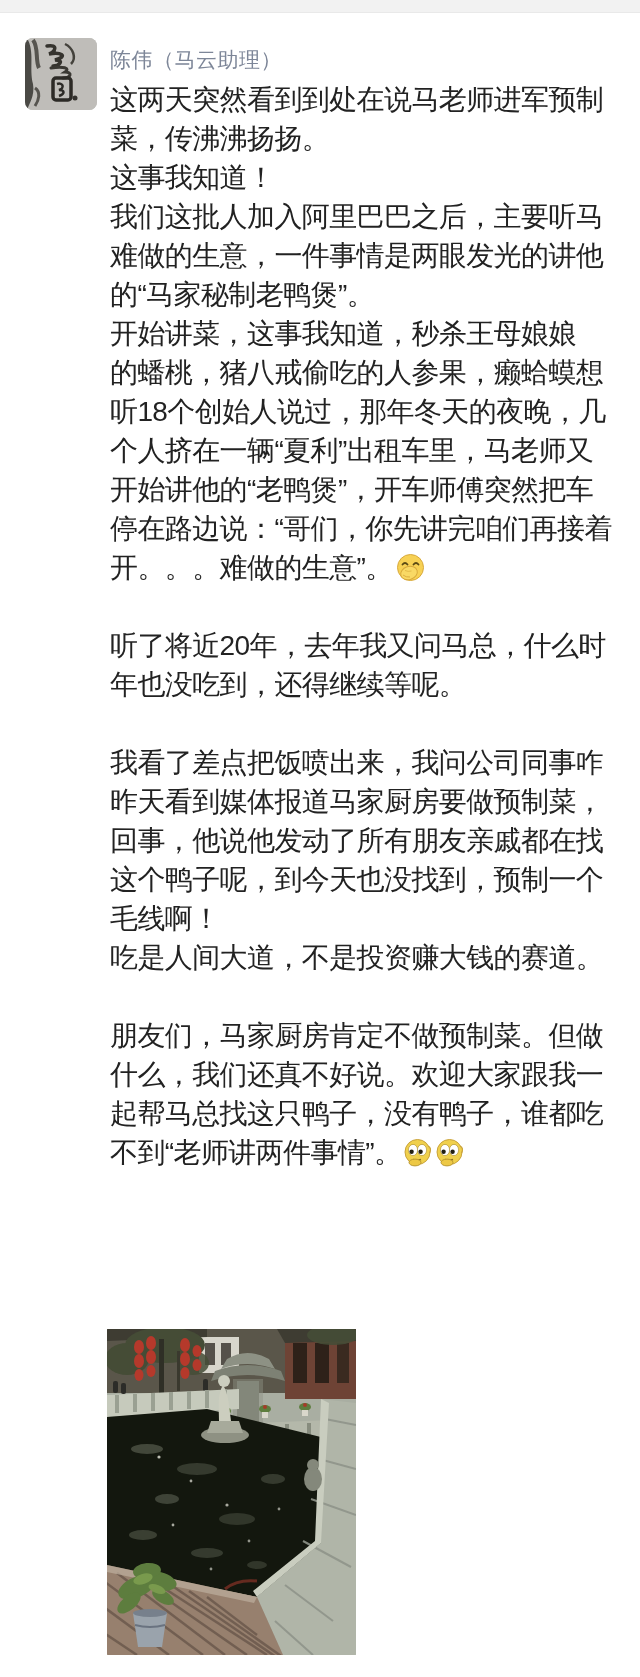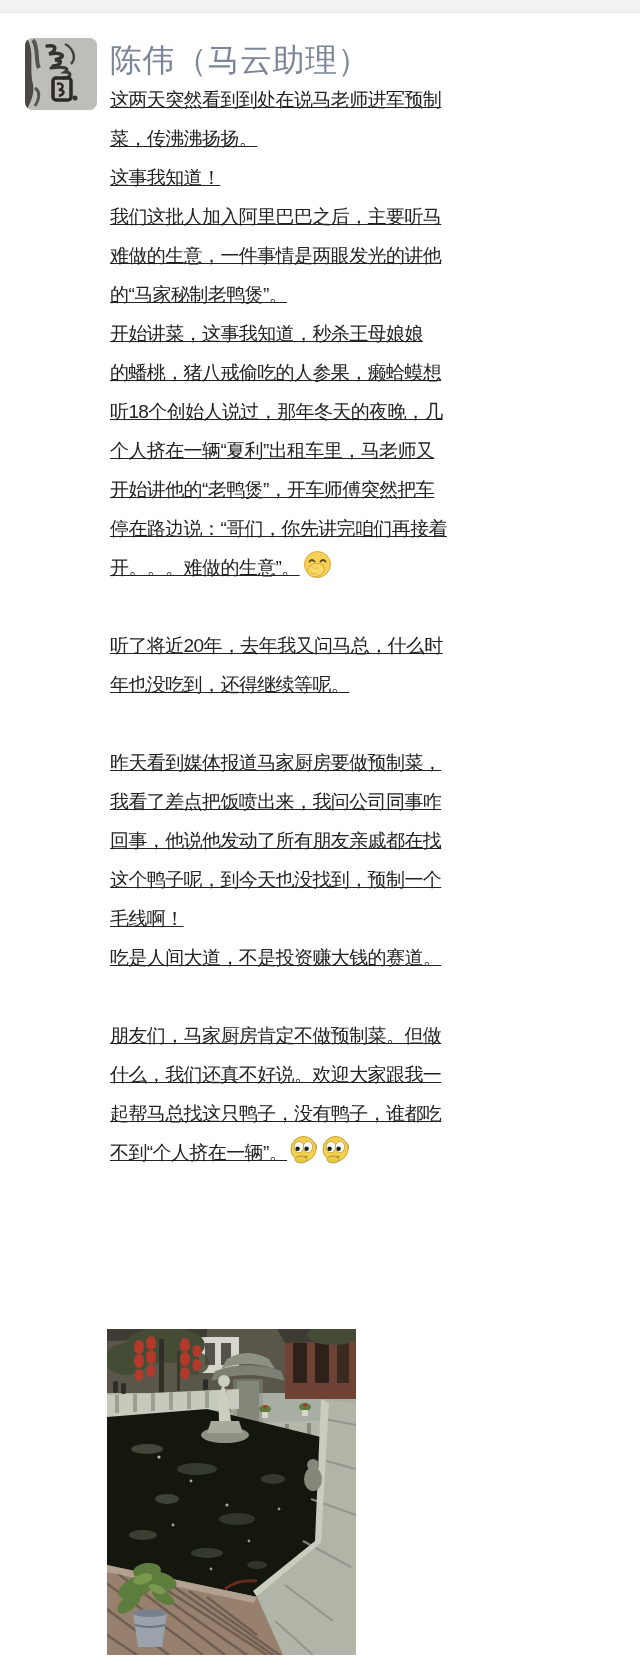--- a/index.html
+++ b/index.html
@@ -12,29 +12,29 @@
     position:absolute;left:0;top:0;width:640px;height:12px;
     background:#f2f2f2;border-bottom:1px solid #e9e9e9;
   }
   .avatar{
     position:absolute;left:25px;top:38px;width:72px;height:72px;
     border-radius:8px;overflow:hidden;background:#c6c5c1;
   }
   .avatar svg{display:block;width:100%;height:100%;}
   .author{
     position:absolute;left:110px;top:44px;
-    font-size:32px;line-height:32px;letter-spacing:0.5px;
+    font-size:21px;line-height:32px;letter-spacing:0.5px;
     font-weight:400;
   }
   .post-text{
     position:absolute;left:110px;top:80px;width:510px;
   }
   .line{
     height:39px;line-height:39px;white-space:nowrap;
-    font-size:19px;letter-spacing:-0.6px;text-decoration:underline;
+    font-size:28px;letter-spacing:-0.6px;
   }
   .emoji{
     display:inline-block;width:29px;height:29px;
     vertical-align:-5px;margin-left:3px;
   }
   .emoji svg{display:block;width:100%;height:100%;}
   .photo{
     position:absolute;left:107px;top:1329px;width:249px;height:326px;
     overflow:hidden;border-radius:1px;
   }
@@ -82,31 +82,31 @@
     <path d="M6.5,11.5 Q9,8.5 11.5,11.5" stroke="#5b4a14" stroke-width="1.8" fill="none" stroke-linecap="round"></path>
     <path d="M17.5,11.5 Q20,8.5 22.5,11.5" stroke="#5b4a14" stroke-width="1.8" fill="none" stroke-linecap="round"></path>
     <ellipse cx="13" cy="20" rx="8.5" ry="6.5" fill="#f9d965" stroke="#d8a93c" stroke-width="1" transform="rotate(-18 13 20)"></ellipse>
     <path d="M7,22 Q10,24.5 14,24" stroke="#d8a93c" stroke-width="0.9" fill="none"></path>
     <path d="M9,17.5 Q12,19 15.5,18" stroke="#e4bc49" stroke-width="1" fill="none"></path>
   </svg></span></div>
     <div class="line"><span></span></div>
     <div class="line"><span>听了将近20年，去年我又问马总，什么时</span></div>
     <div class="line"><span>年也没吃到，还得继续等呢。</span></div>
     <div class="line"><span></span></div>
+    <div class="line"><span>我看了差点把饭喷出来，我问公司同事咋</span></div>
     <div class="line"><span>昨天看到媒体报道马家厨房要做预制菜，</span></div>
-    <div class="line"><span>我看了差点把饭喷出来，我问公司同事咋</span></div>
     <div class="line"><span>回事，他说他发动了所有朋友亲戚都在找</span></div>
     <div class="line"><span>这个鸭子呢，到今天也没找到，预制一个</span></div>
     <div class="line"><span>毛线啊！</span></div>
     <div class="line"><span>吃是人间大道，不是投资赚大钱的赛道。</span></div>
     <div class="line"><span></span></div>
     <div class="line"><span>朋友们，马家厨房肯定不做预制菜。但做</span></div>
     <div class="line"><span>什么，我们还真不好说。欢迎大家跟我一</span></div>
     <div class="line"><span>起帮马总找这只鸭子，没有鸭子，谁都吃</span></div>
-    <div class="line"><span>不到“个人挤在一辆”。</span><span class="emoji"><svg viewBox="0 0 29 29">
+    <div class="line"><span>不到“老师讲两件事情”。</span><span class="emoji"><svg viewBox="0 0 29 29">
     <circle cx="13.5" cy="14" r="12.5" fill="#f0d04c" stroke="#c9a23a" stroke-width="1"></circle>
     <ellipse cx="9" cy="12" rx="4.6" ry="5.6" fill="#ffffff" stroke="#a8892e" stroke-width="0.6"></ellipse>
     <ellipse cx="18" cy="12" rx="4.6" ry="5.6" fill="#ffffff" stroke="#a8892e" stroke-width="0.6"></ellipse>
     <circle cx="7.6" cy="13.8" r="2.2" fill="#231f12"></circle>
     <circle cx="16.6" cy="13.8" r="2.2" fill="#231f12"></circle>
     <path d="M9,21.5 Q13,23 17,21.5" stroke="#8a6f20" stroke-width="1.4" fill="none"></path>
     <ellipse cx="11" cy="24.5" rx="6" ry="3.4" fill="#edc845" stroke="#b3922e" stroke-width="0.9"></ellipse>
     <path d="M24,8 Q28,10 25.5,15" stroke="#c9a23a" stroke-width="1.2" fill="#f0d04c"></path>
   </svg></span><span class="emoji"><svg viewBox="0 0 29 29">
     <circle cx="13.5" cy="14" r="12.5" fill="#f0d04c" stroke="#c9a23a" stroke-width="1"></circle>

